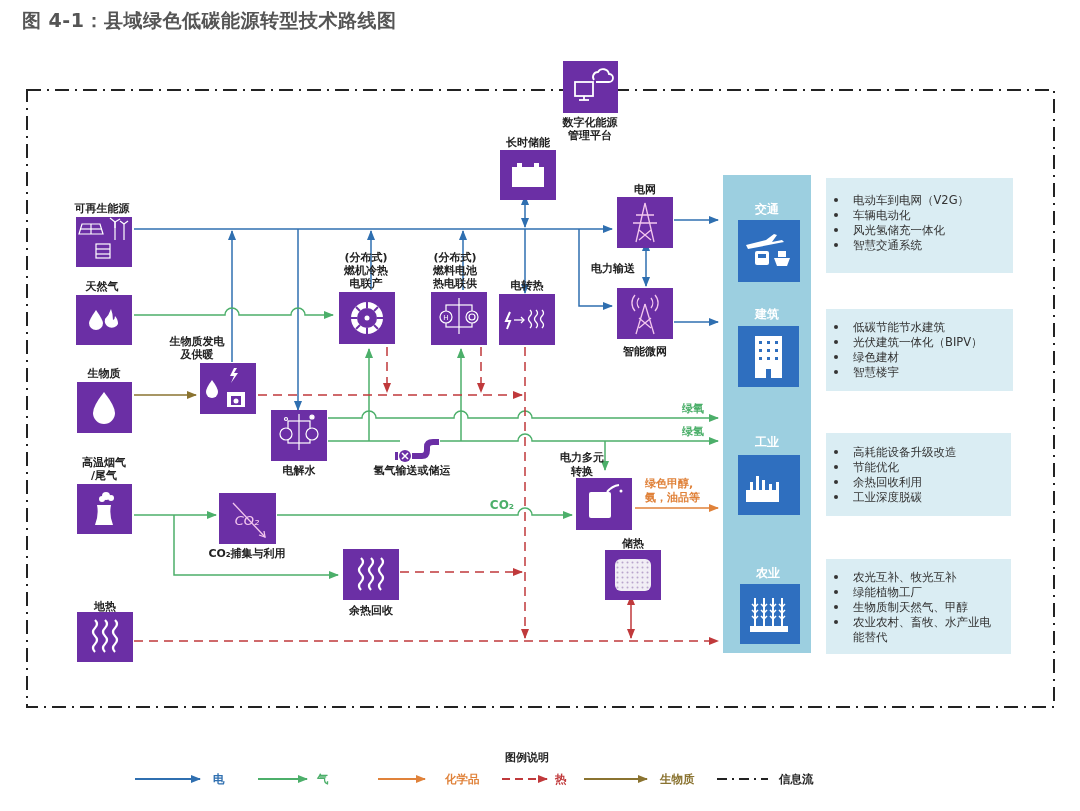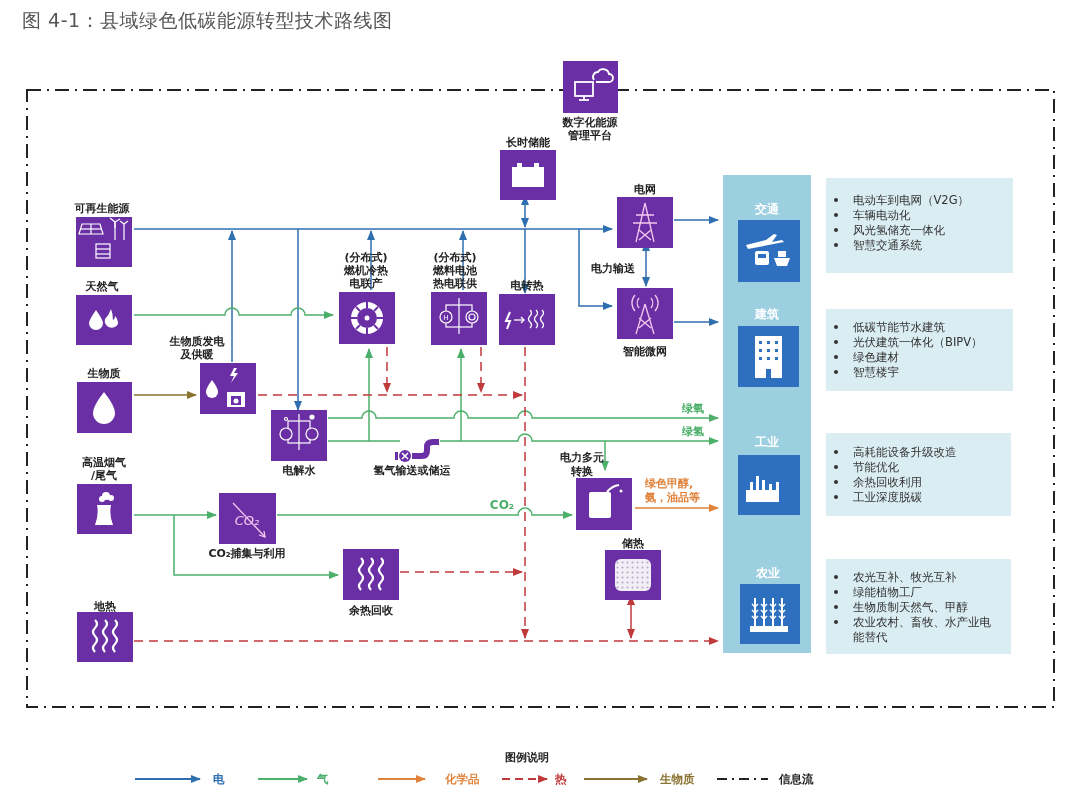--- a/index.html
+++ b/index.html
@@ -1,17 +1,17 @@
 <!DOCTYPE html>
 <html><head>
 <meta charset="utf-8">
 <style>
   html,body{margin:0;padding:0;background:#fff;}
   body{width:1080px;height:811px;position:relative;overflow:hidden;font-family:"DejaVu Sans","Liberation Sans",sans-serif;}
-  .title{position:absolute;left:22px;top:8px;font-size:19px;color:#555;letter-spacing:0.5px;}
+  .title{position:absolute;left:22px;top:8px;font-size:19px;color:#555;letter-spacing:0.5px;font-weight:bold;}
   svg#diagram{position:absolute;left:0;top:0;}
   .lbl{font-size:11px;font-weight:bold;fill:#222;}
   .sector-lbl{font-size:12px;font-weight:bold;fill:#fff;}
   .bul{font-size:11.5px;fill:#333;}
   .legend-title{font-size:11px;font-weight:bold;fill:#222;}
   .legend-txt{font-size:11.5px;font-weight:bold;}
 </style>
 </head>
 <body>
 

